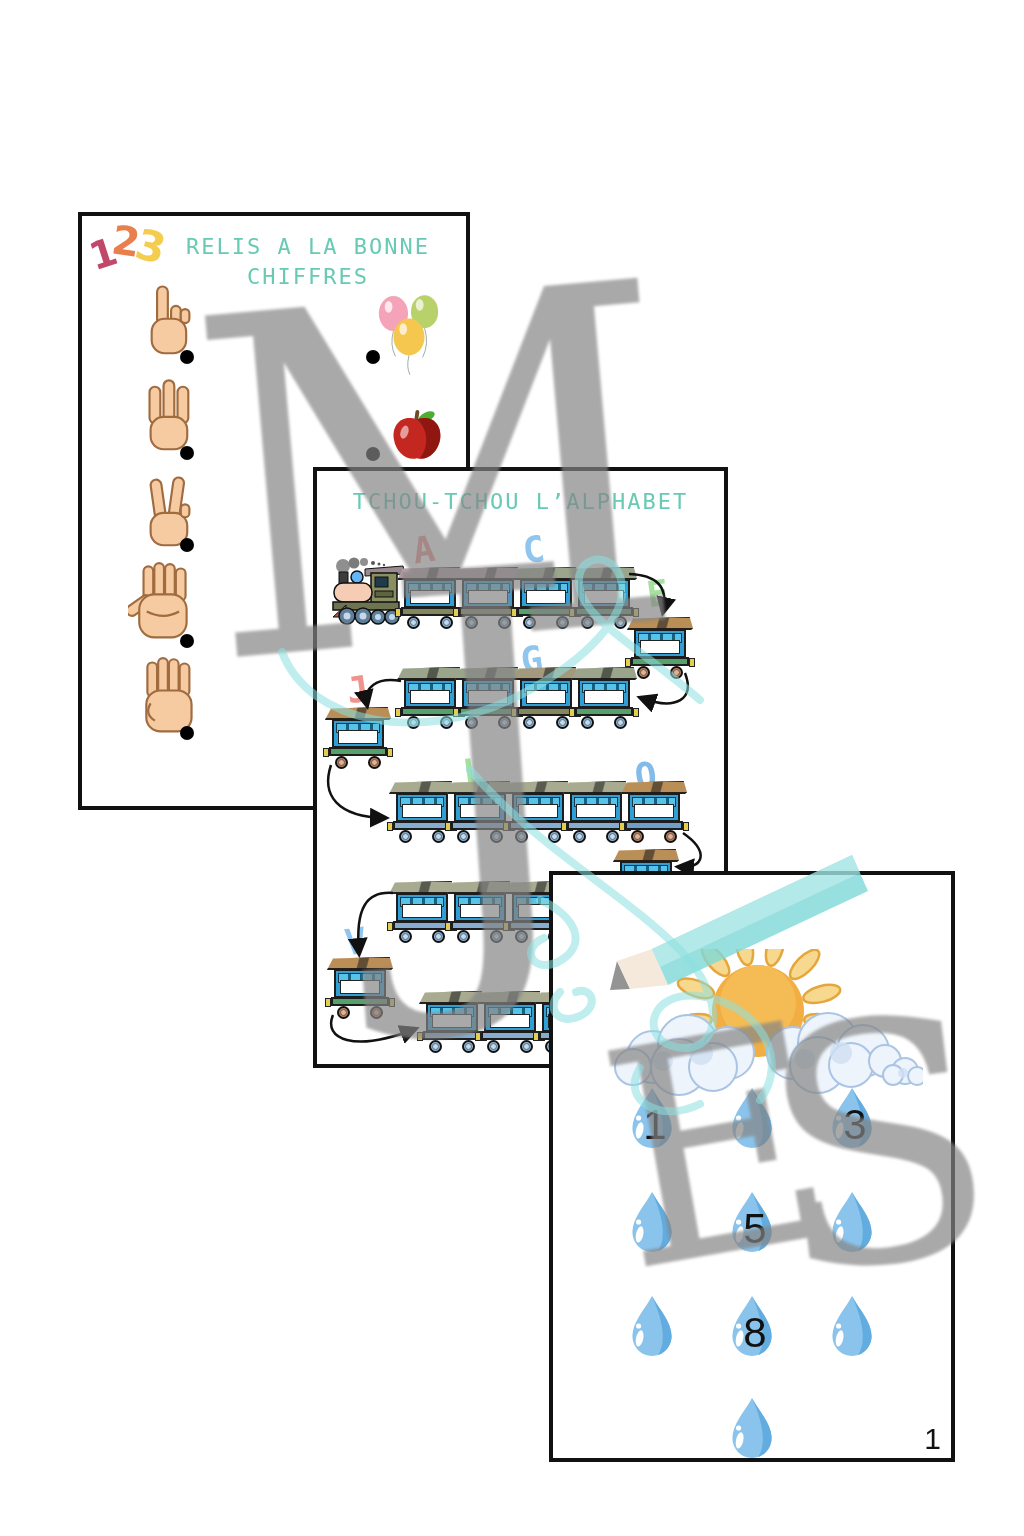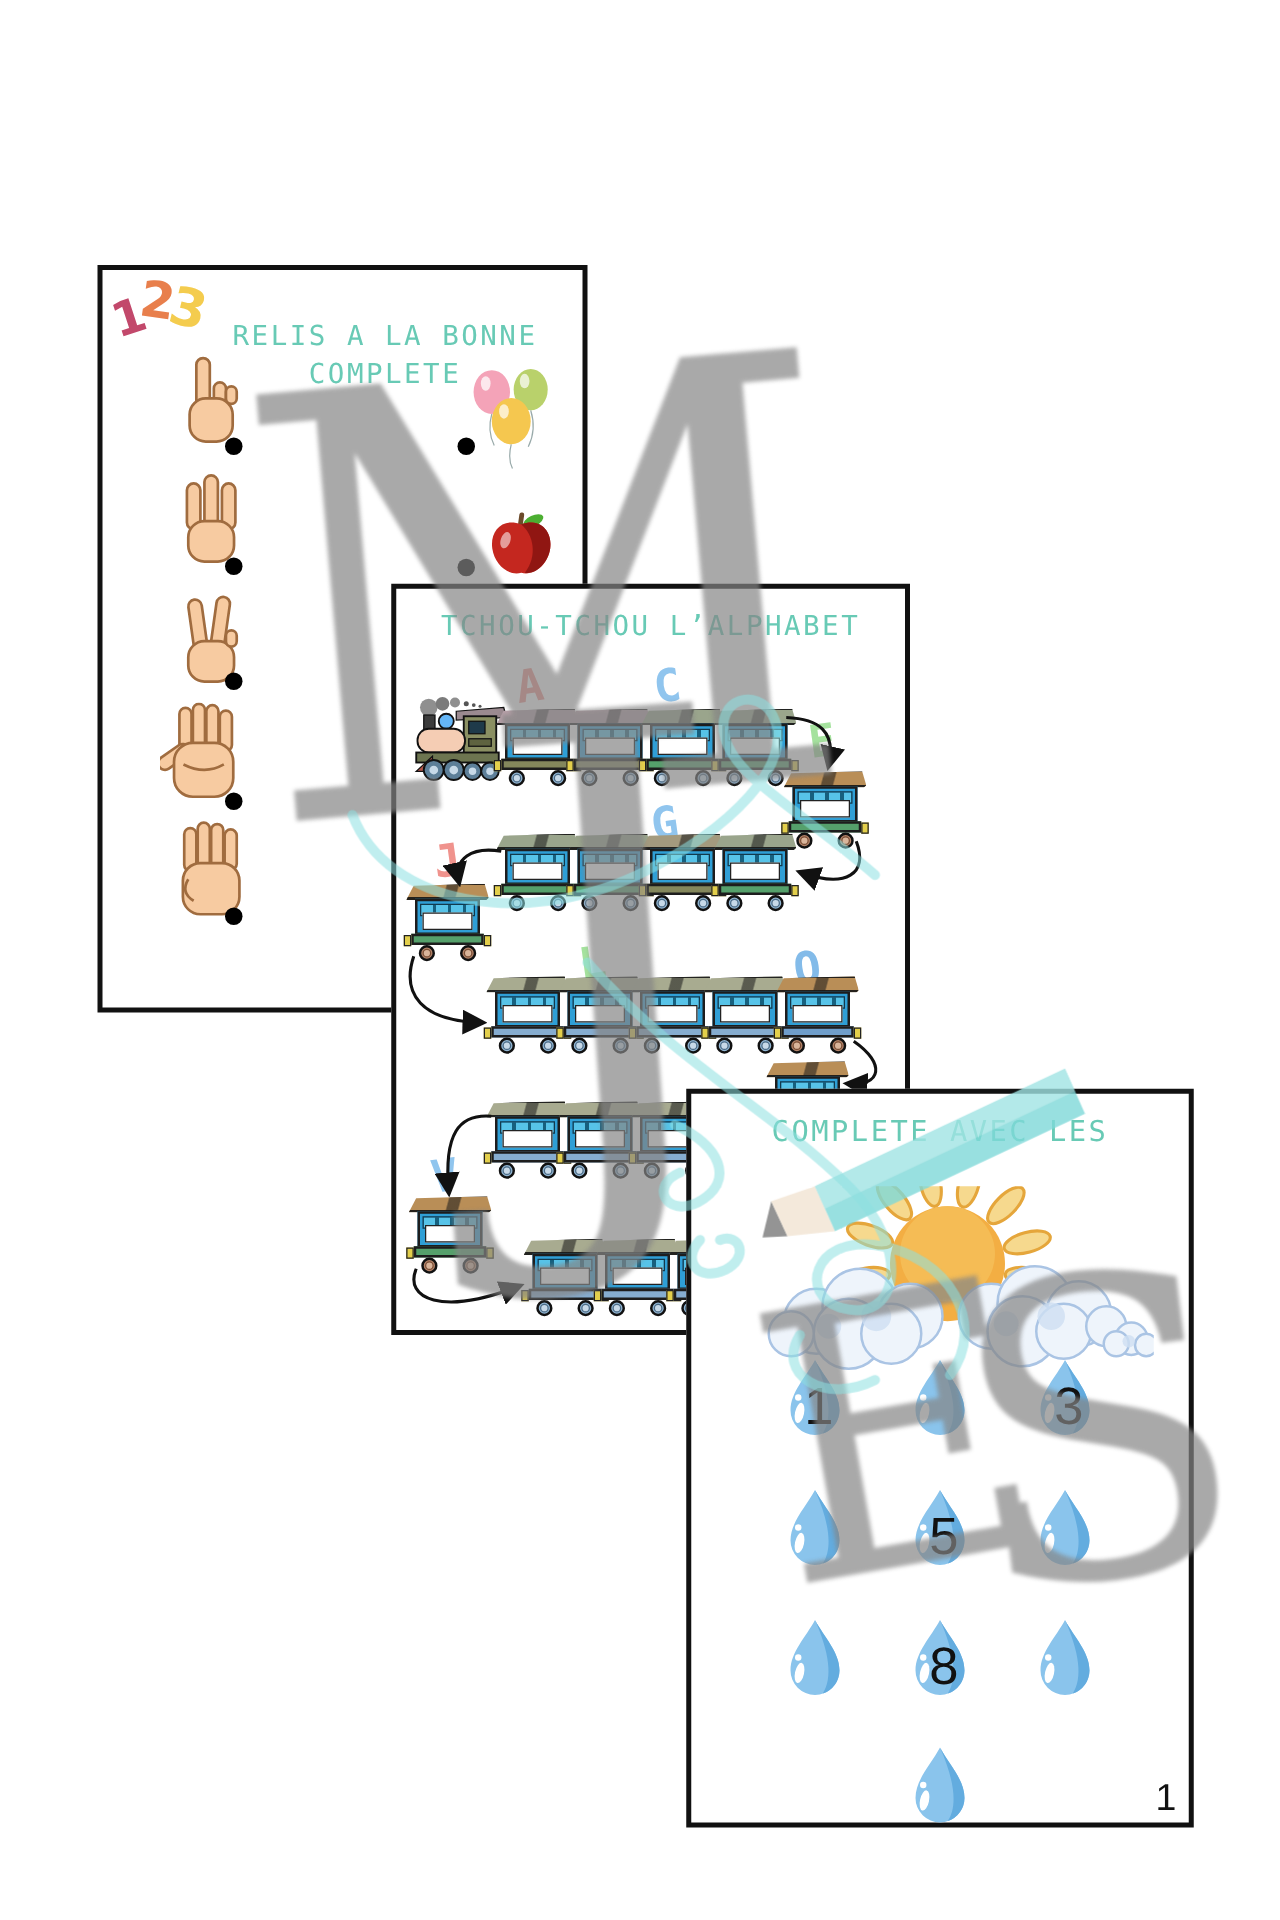--- a/index.html
+++ b/index.html
@@ -60,23 +60,23 @@
 <body>
 
 <div class="page">
 
 
   <div class="card" id="card1">
     <span class="badge-digit" style="left: 8px; top: 16px; font-size: 38px; transform: rotate(-18deg); color: rgb(194, 72, 107);">1</span>
     <span class="badge-digit" style="left: 30px; top: 2px; font-size: 40px; transform: rotate(8deg); color: rgb(232, 127, 76);">2</span>
     <span class="badge-digit" style="left: 54px; top: 6px; font-size: 42px; transform: rotate(14deg); color: rgb(244, 204, 78);">3</span>
 
-    <div class="c-heading mono" style="left:80px;top:16px;width:292px;margin-top:23px;">
+    <div class="c-heading mono" style="left:80px;top:16px;width:292px;">
       <div>RELIS A LA BONNE</div>
-      <div>COMPLETE</div>
+      <div>CHIFFRES</div>
     </div>
 
     <svg class="hand" style="left:52px;top:64px;" viewBox="0 0 64 78">
       <g fill="#f7cba1" stroke="#a06c3f" stroke-width="2">
         <rect x="20" y="6" width="10" height="38" rx="5"></rect>
         <rect x="33" y="24" width="9" height="16" rx="4.5"></rect>
         <rect x="42" y="27" width="8" height="13" rx="4"></rect>
         <rect x="15" y="36" width="32" height="32" rx="12"></rect>
       </g>
     </svg>
@@ -485,21 +485,20 @@
         <path d="M14 294 C4 324 20 346 68 347"></path>
         <path d="M366 362 C392 380 388 398 362 396"></path>
         <path d="M76 422 C50 420 38 436 42 482"></path>
         <path d="M16 544 C6 568 36 582 98 558"></path>
       </g>
     </svg>
   </div>
 
   <div class="card" id="card3">
     <div class="c-heading mono" style="left:0;right:0;top:16px;font-size:23px;line-height:31px;">
-      <div>COMPLETE AVEC LES</div>
     </div>
 
     <svg style="position:absolute;left:40px;top:74px;width:330px;height:150px;" viewBox="0 0 330 150">
       <g transform="translate(165,62)" fill="#f6d98e" stroke="#e5a63b" stroke-width="2.5">
         <ellipse cx="0" cy="-66" rx="8" ry="19" transform="rotate(-100)"></ellipse>
         <ellipse cx="0" cy="-66" rx="8" ry="19" transform="rotate(-70)"></ellipse>
         <ellipse cx="0" cy="-66" rx="8" ry="19" transform="rotate(-40)"></ellipse>
         <ellipse cx="0" cy="-66" rx="8" ry="19" transform="rotate(-12)"></ellipse>
         <ellipse cx="0" cy="-66" rx="8" ry="19" transform="rotate(15)"></ellipse>
         <ellipse cx="0" cy="-66" rx="8" ry="19" transform="rotate(45)"></ellipse>

